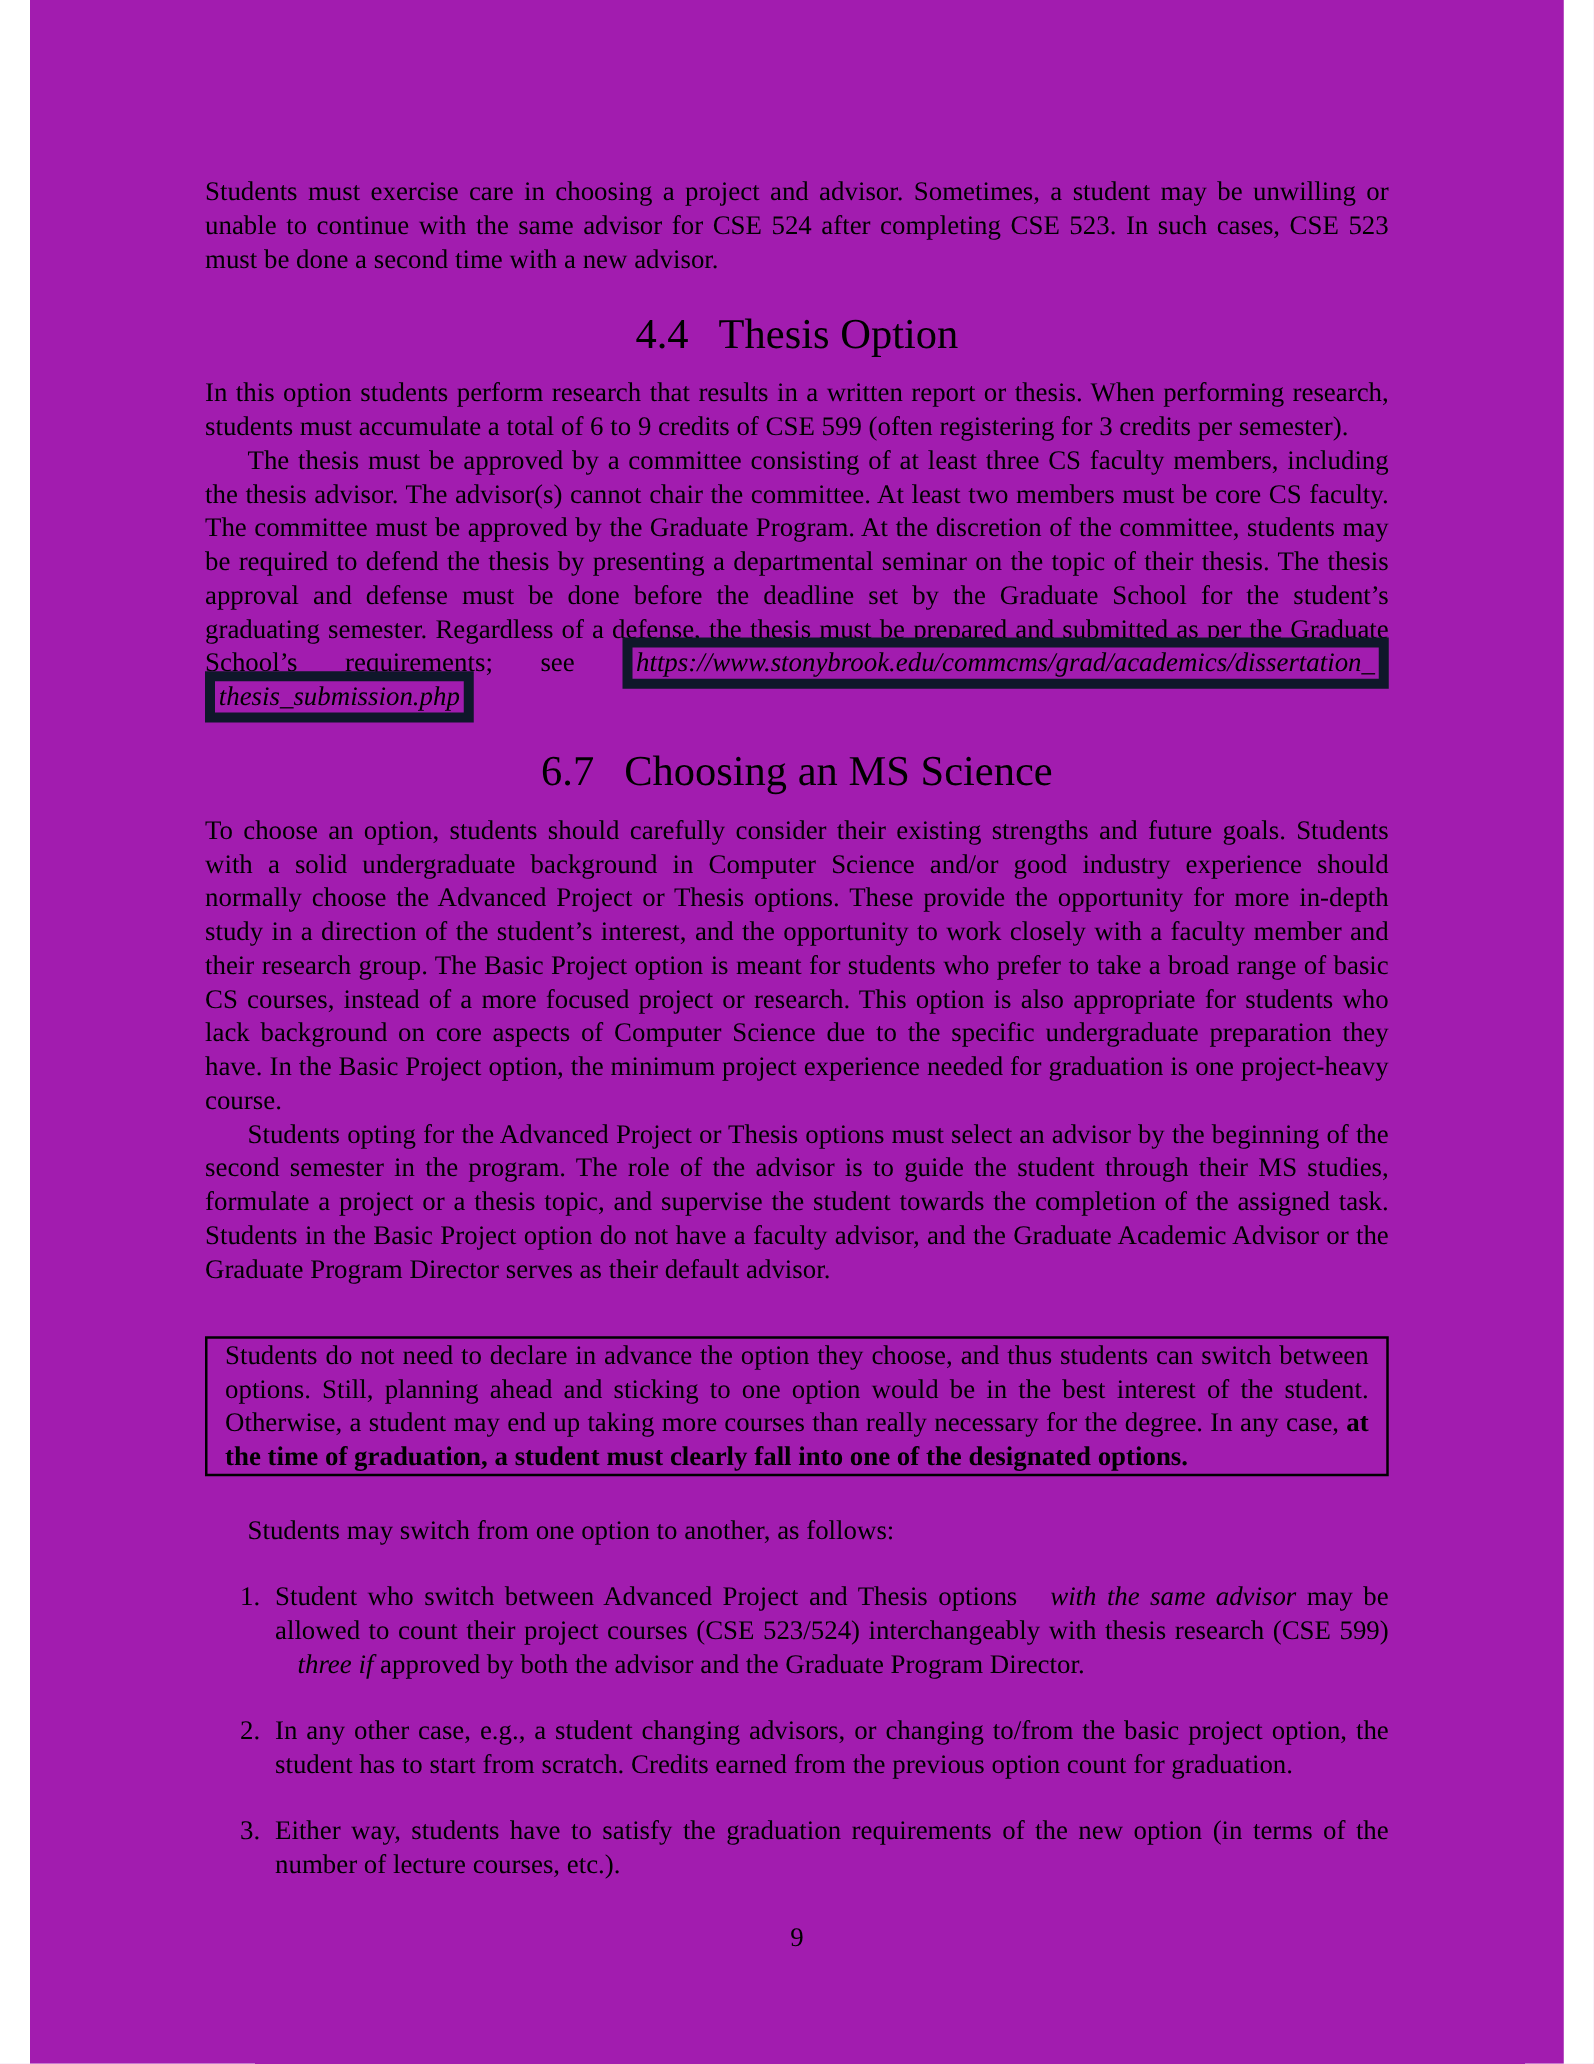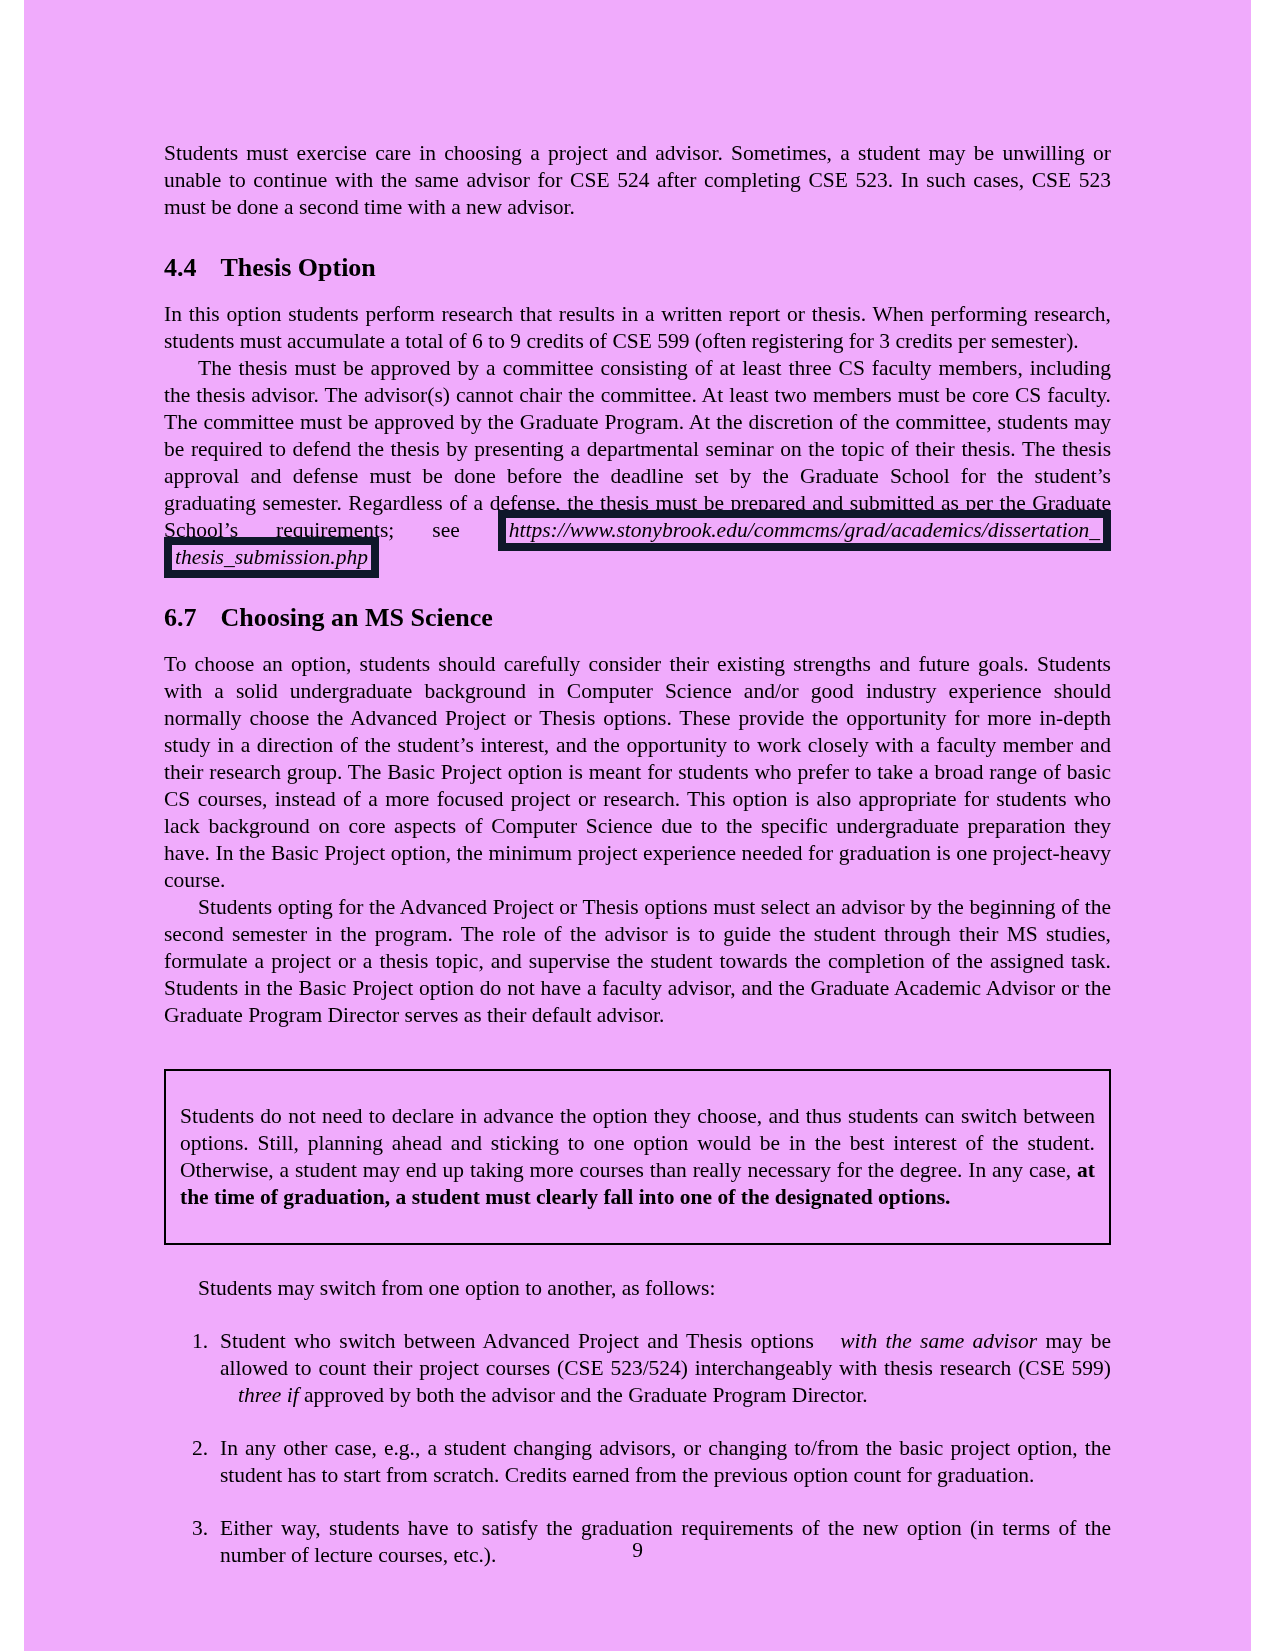--- a/index.html
+++ b/index.html
@@ -5,59 +5,60 @@
   html, body {
     margin: 0;
     padding: 0;
     background: #ffffff;
   }
   .page {
     position: relative;
     width: 1227px;
     height: 1651px;
     margin: 0 auto;
-    background: #f0abfc;
+    background: #a21caf;
     box-sizing: border-box;
     padding: 140px 140px 0 140px;
     color: #000000;
     font-family: "Liberation Serif", "DejaVu Serif", serif;
     font-size: 21.5px;
     line-height: 27px;
   }
   .para {
     margin: 0;
     text-align: justify;
   }
   .indent {
     text-indent: 34px;
   }
   .heading {
     display: flex;
     align-items: baseline;
     margin: 32px 0 18px 0;
-    font-size: 26px;
-    font-weight: bold;
+    font-size: 34px;
+    font-weight: normal;
     line-height: 30px;
+    justify-content: center;
   }
   .h-num {
     margin-right: 24px;
   }
   .url-box {
     font-style: italic;
     border: 8px solid #0f172a;
     padding: 0 3px 1px 3px;
     white-space: nowrap;
     color: #000000;
     text-decoration: none;
     cursor: pointer;
   }
   .note-box {
     border: 2px solid #000000;
     margin: 40px 0 12px 0;
-    padding: 32px 14px;
+    padding: 0 14px;
     text-align: justify;
   }
   .note-box strong {
     font-weight: bold;
   }
   .switch-intro {
     margin-top: 30px;
   }
   .switch-list {
     margin: 0;

